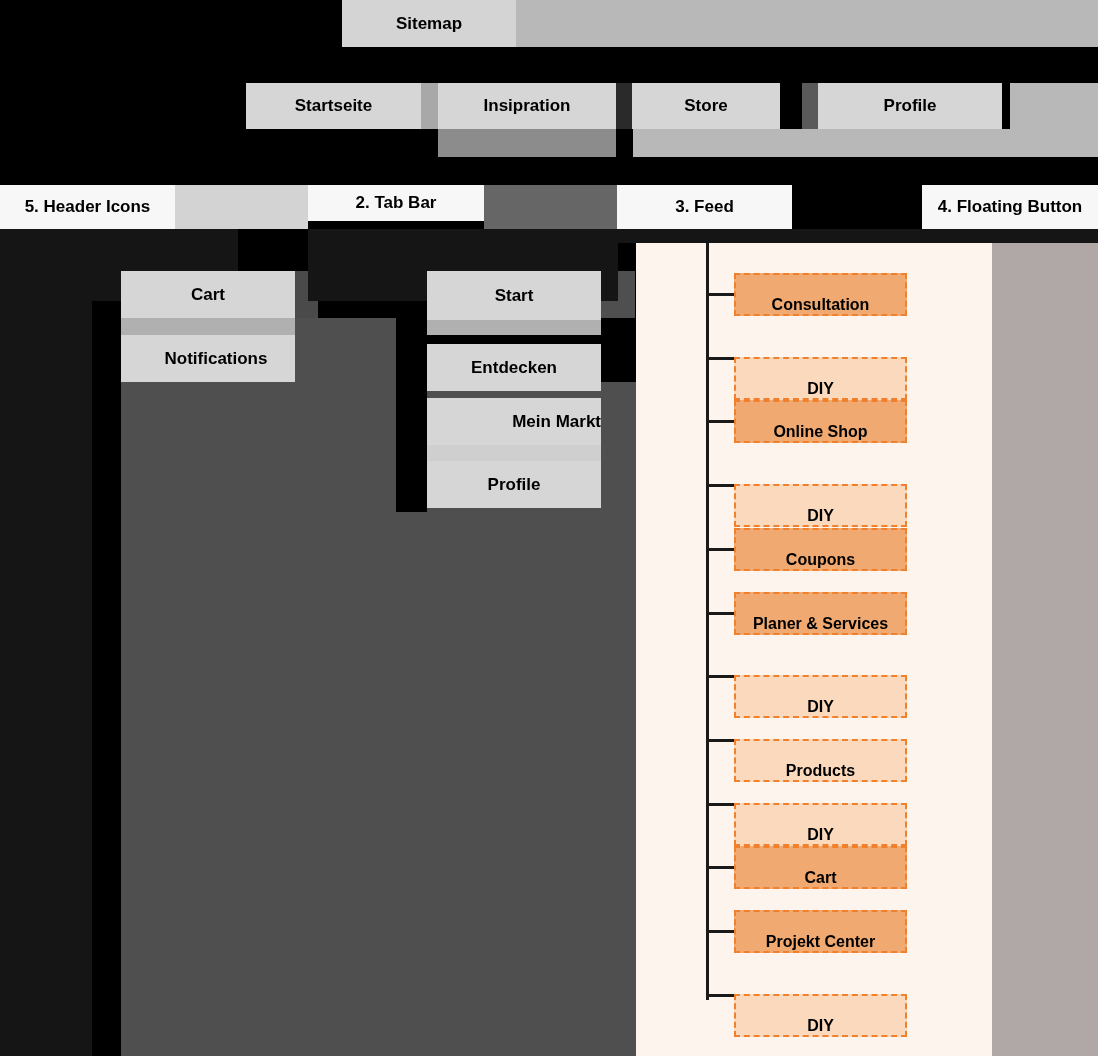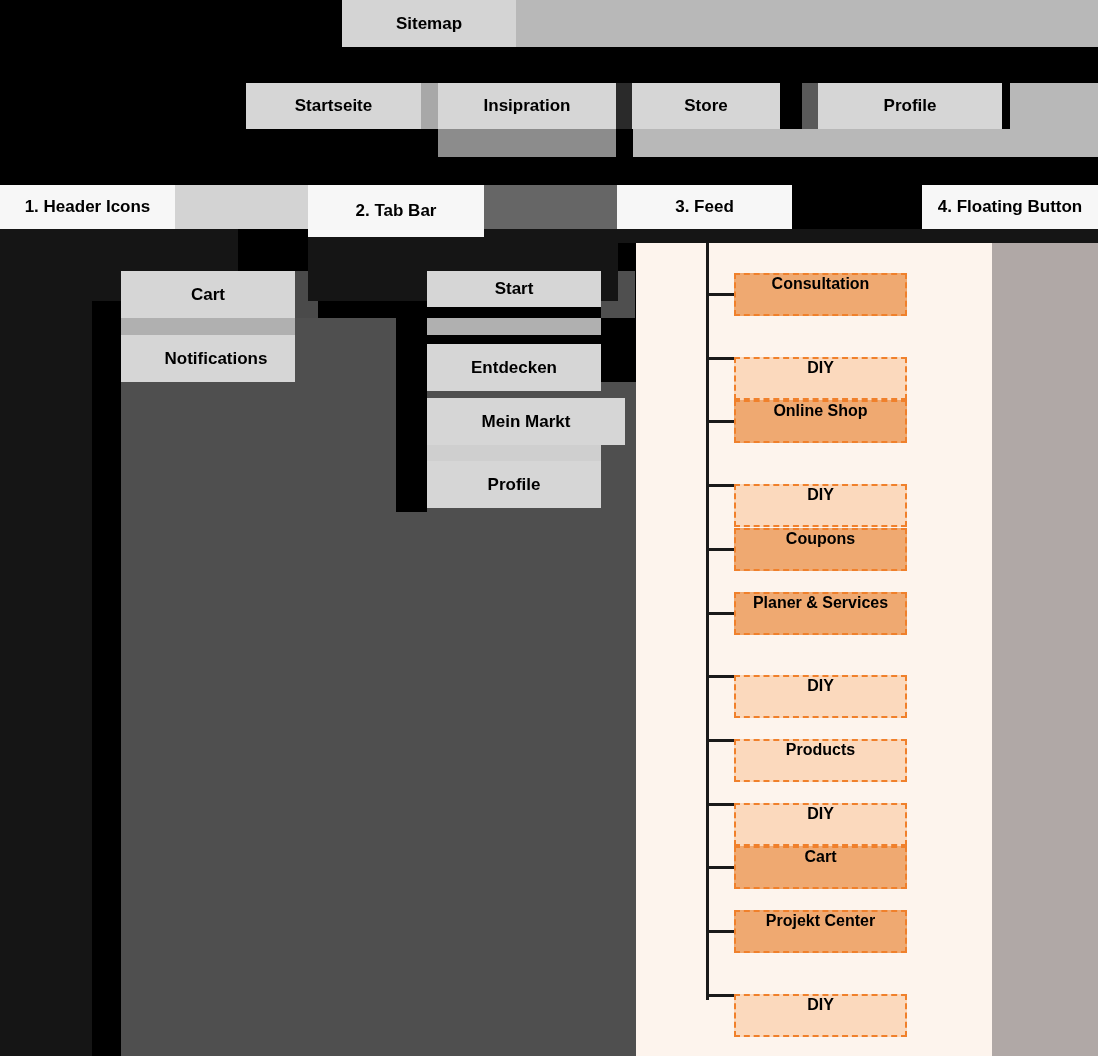--- a/index.html
+++ b/index.html
@@ -72,21 +72,21 @@
     width: 28px;
   }
   .feed-item {
     position: absolute;
     left: 734px;
     width: 173px;
     height: 43px;
     border: 2px dashed #f0802b;
     box-sizing: border-box;
     display: flex;
-    align-items: flex-start;
+    align-items: flex-end;
     justify-content: center;
     font-weight: bold;
     font-size: 16px;
     color: #000;
     text-align: center;
   }
   .feed-item.solid  { background: #efa971; }
   .feed-item.hollow { background: #fbd9bd; margin-top: 20px; }
 </style>
 </head>
@@ -142,46 +142,46 @@
     <span>Startseite</span>
   </div>
   <div class="card" style="left:632px; top:83px; width:148px; height:46px;">
     <span>Store</span>
   </div>
   <div class="card" style="left:818px; top:83px; width:184px; height:46px;">
     <span>Profile</span>
   </div>
 
   <div class="legend" style="left:0; top:185px; width:175px; height:44px;">
-    <span>1. Header Icons</span>
-  </div>
-  <div class="legend" style="left:308px; top:185px; width:176px; height:52px;">
+    <span>5. Header Icons</span>
+  </div>
+  <div class="legend" style="left:308px; top:185px; width:176px; height:36px;">
     <span>2. Tab Bar</span>
   </div>
   <div class="legend" style="left:617px; top:185px; width:175px; height:44px;text-align:right;">
     <span>3. Feed</span>
   </div>
   <div class="legend" style="left:922px; top:185px; width:176px; height:44px;">
     <span>4. Floating Button</span>
   </div>
 
   <div class="card" style="left:121px; top:271px; width:174px; height:47px;">
     <span>Cart</span>
   </div>
   <div class="card" style="left:121px; top:335px; width:174px; height:47px;padding-left:16px;">
     <span>Notifications</span>
   </div>
 
-  <div class="card" style="left:427px; top:271px; width:174px; height:36px;">
+  <div class="card" style="left:427px; top:271px; width:174px; height:49px;">
     <span>Start</span>
   </div>
   <div class="card" style="left:427px; top:335px; width:174px; height:47px;margin-top:9px;">
     <span>Entdecken</span>
   </div>
-  <div class="card" style="left:427px; top:398px; width:198px; height:47px;">
+  <div class="card" style="left:427px; top:398px; width:174px; height:47px;justify-content:flex-end;">
     <span>Mein Markt</span>
   </div>
   <div class="card" style="left:427px; top:461px; width:174px; height:47px;">
     <span>Profile</span>
   </div>
 
   <div id="feed-items">
       <div class="tree-branch" style="top: 293px;"></div>
       <div class="feed-item solid" style="top: 273px;">
         <span>Consultation</span>

